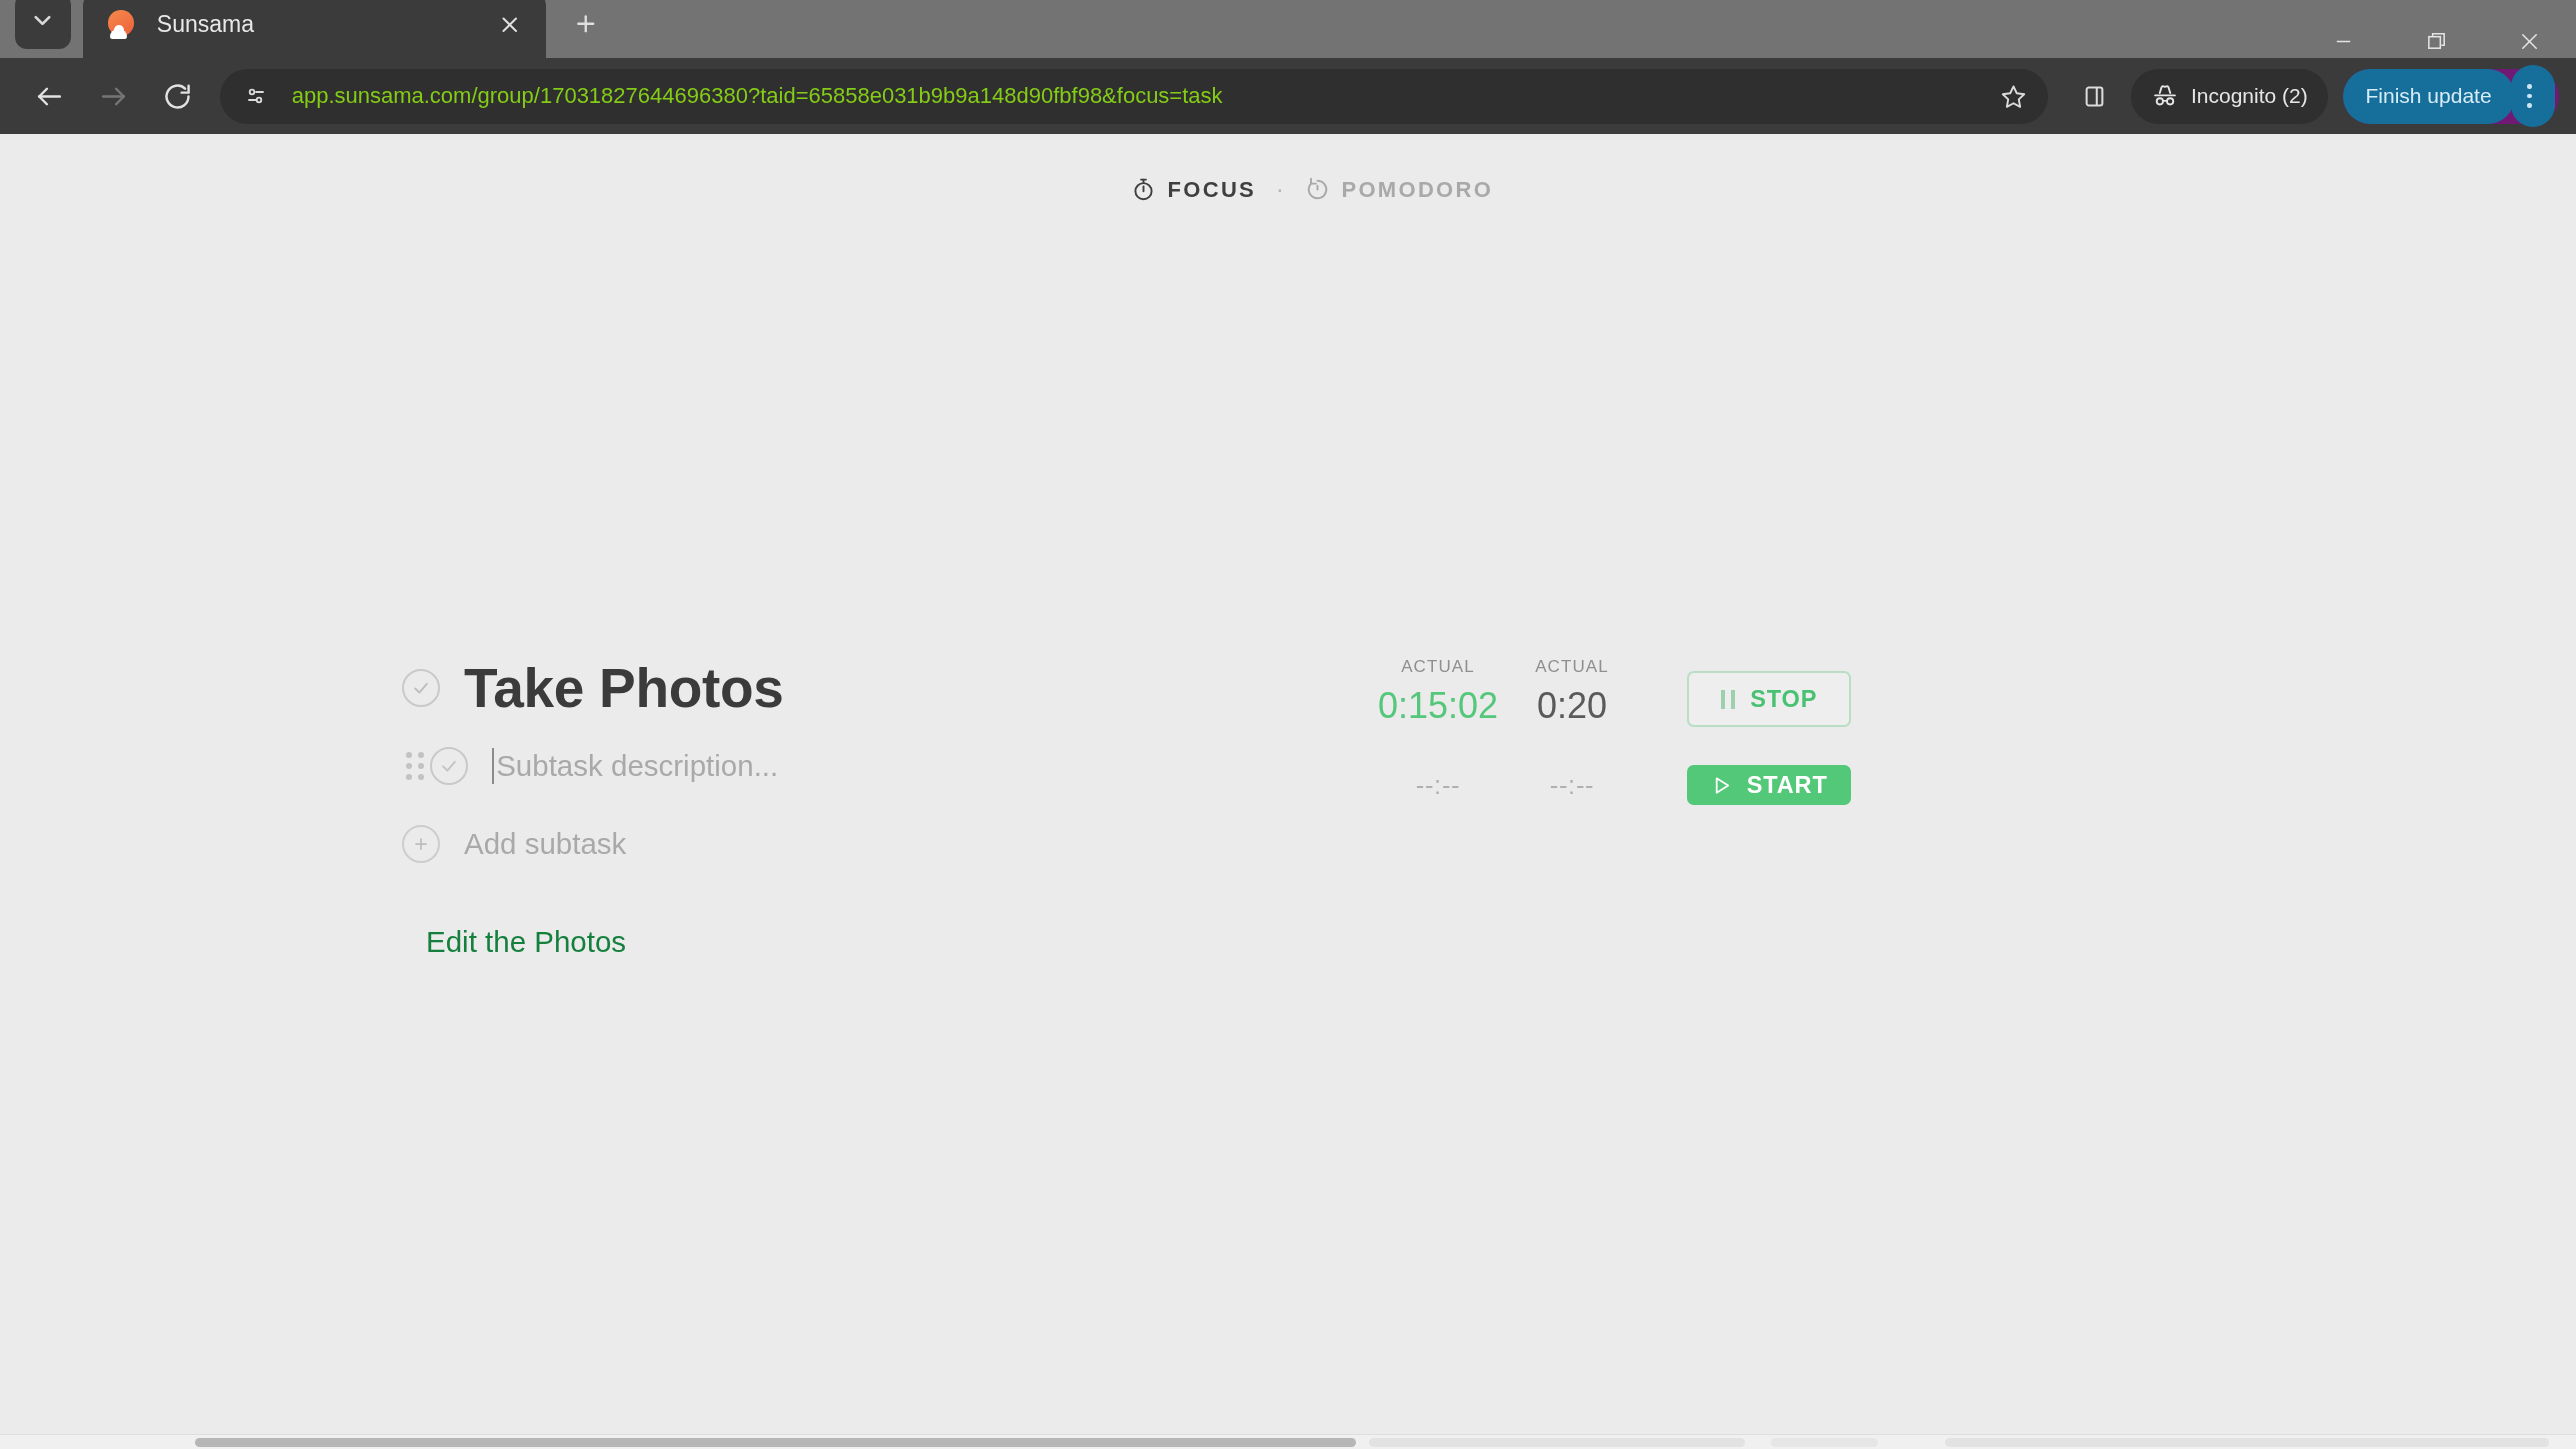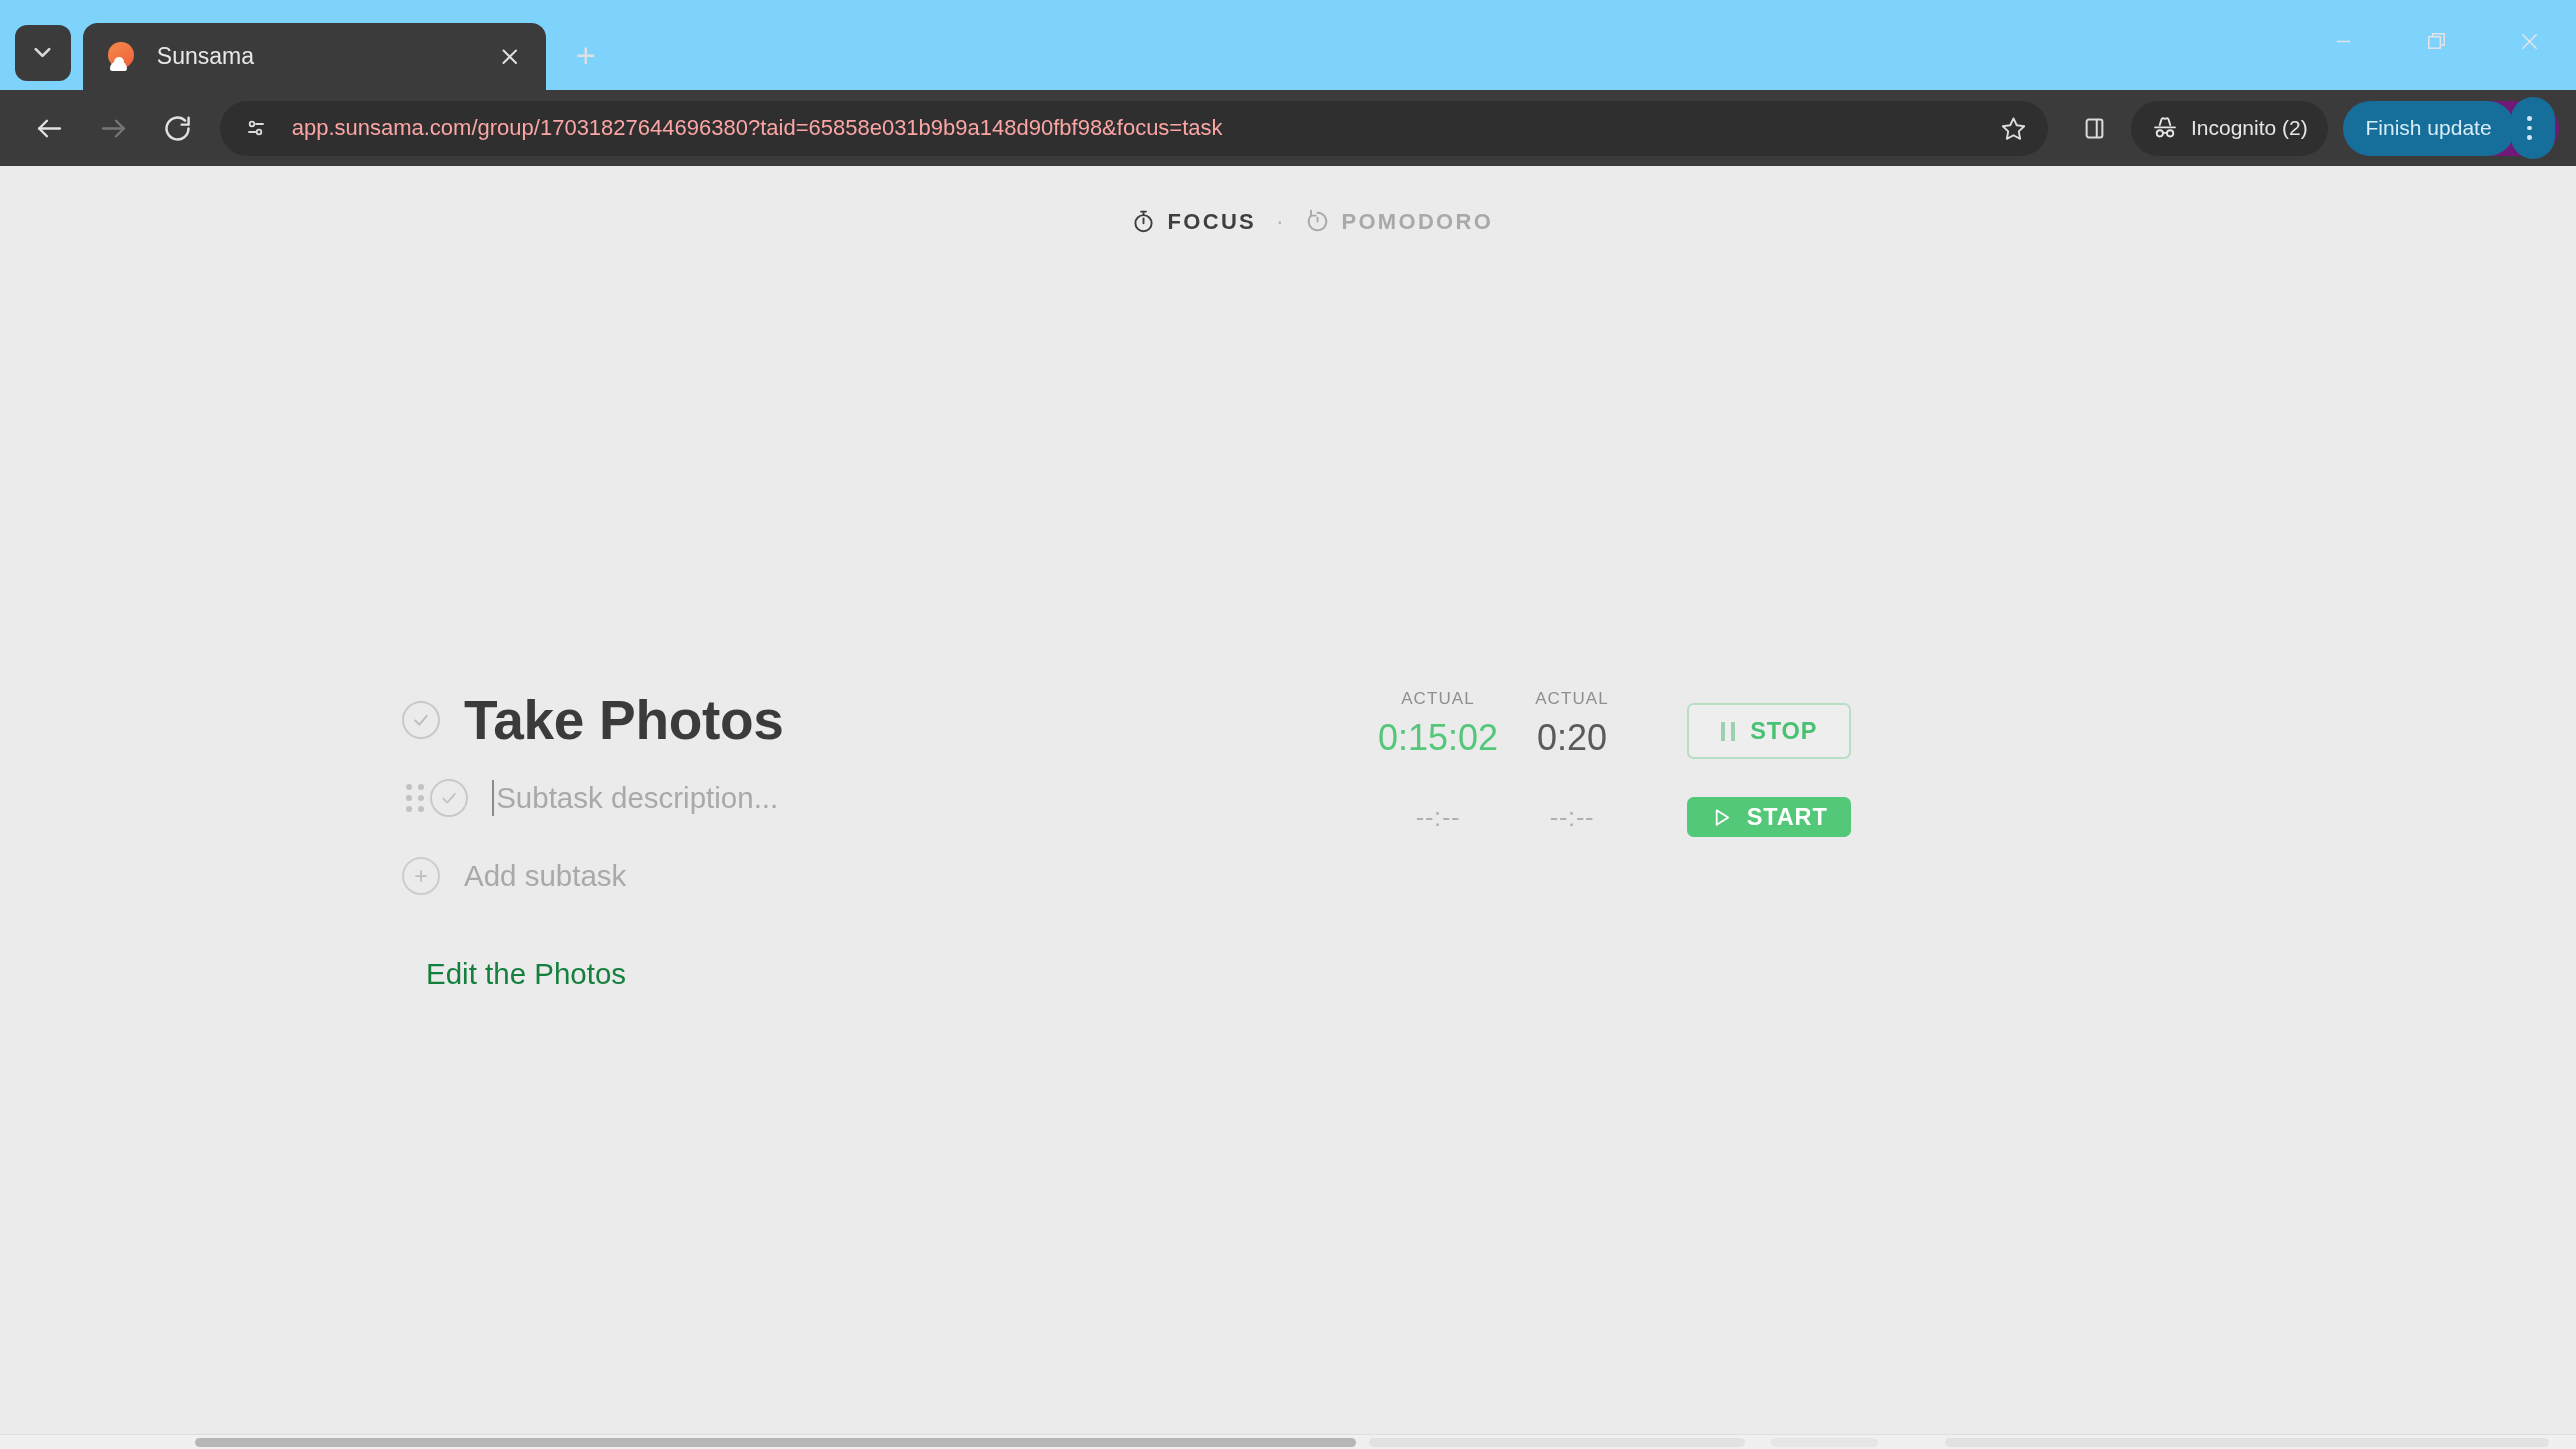--- a/index.html
+++ b/index.html
@@ -7,22 +7,22 @@
     width: 2576px; height: 1449px;
     background: #ebebeb;
     font-family: "Liberation Sans", sans-serif;
     overflow: hidden;
   }
 
   
   .browser { width: 2576px; height: 1449px; display: flex; flex-direction: column; }
 
   .tabstrip {
-    height: 90px;
-    background: #7dd3fc;
+    height: 58px;
+    background: #737373;
     display: flex;
     align-items: flex-end;
     position: relative;
     flex: 0 0 auto;
   }
 
   .tab-search {
     width: 56px; height: 56px;
     margin-left: 14.8px; margin-bottom: 9.4px;
     background: #3b3b3b;
@@ -124,21 +124,21 @@
   }
   .site-settings {
     width: 42px; height: 42px;
     border-radius: 50%;
     display: flex; align-items: center; justify-content: center;
     flex: 0 0 auto;
   }
   .site-settings svg { width: 24px; height: 24px; }
   .url-text {
     margin-left: 14.8px;
-    color: #fca5a5;
+    color: #84cc16;
     font-size: 22px;
     white-space: nowrap; overflow: hidden; text-overflow: ellipsis;
     flex: 1 1 auto;
   }
   .star-btn {
     width: 44px; height: 44px;
     display: flex; align-items: center; justify-content: center;
     border-radius: 50%; flex: 0 0 auto;
   }
   .star-btn svg { width: 27px; height: 27px; }

